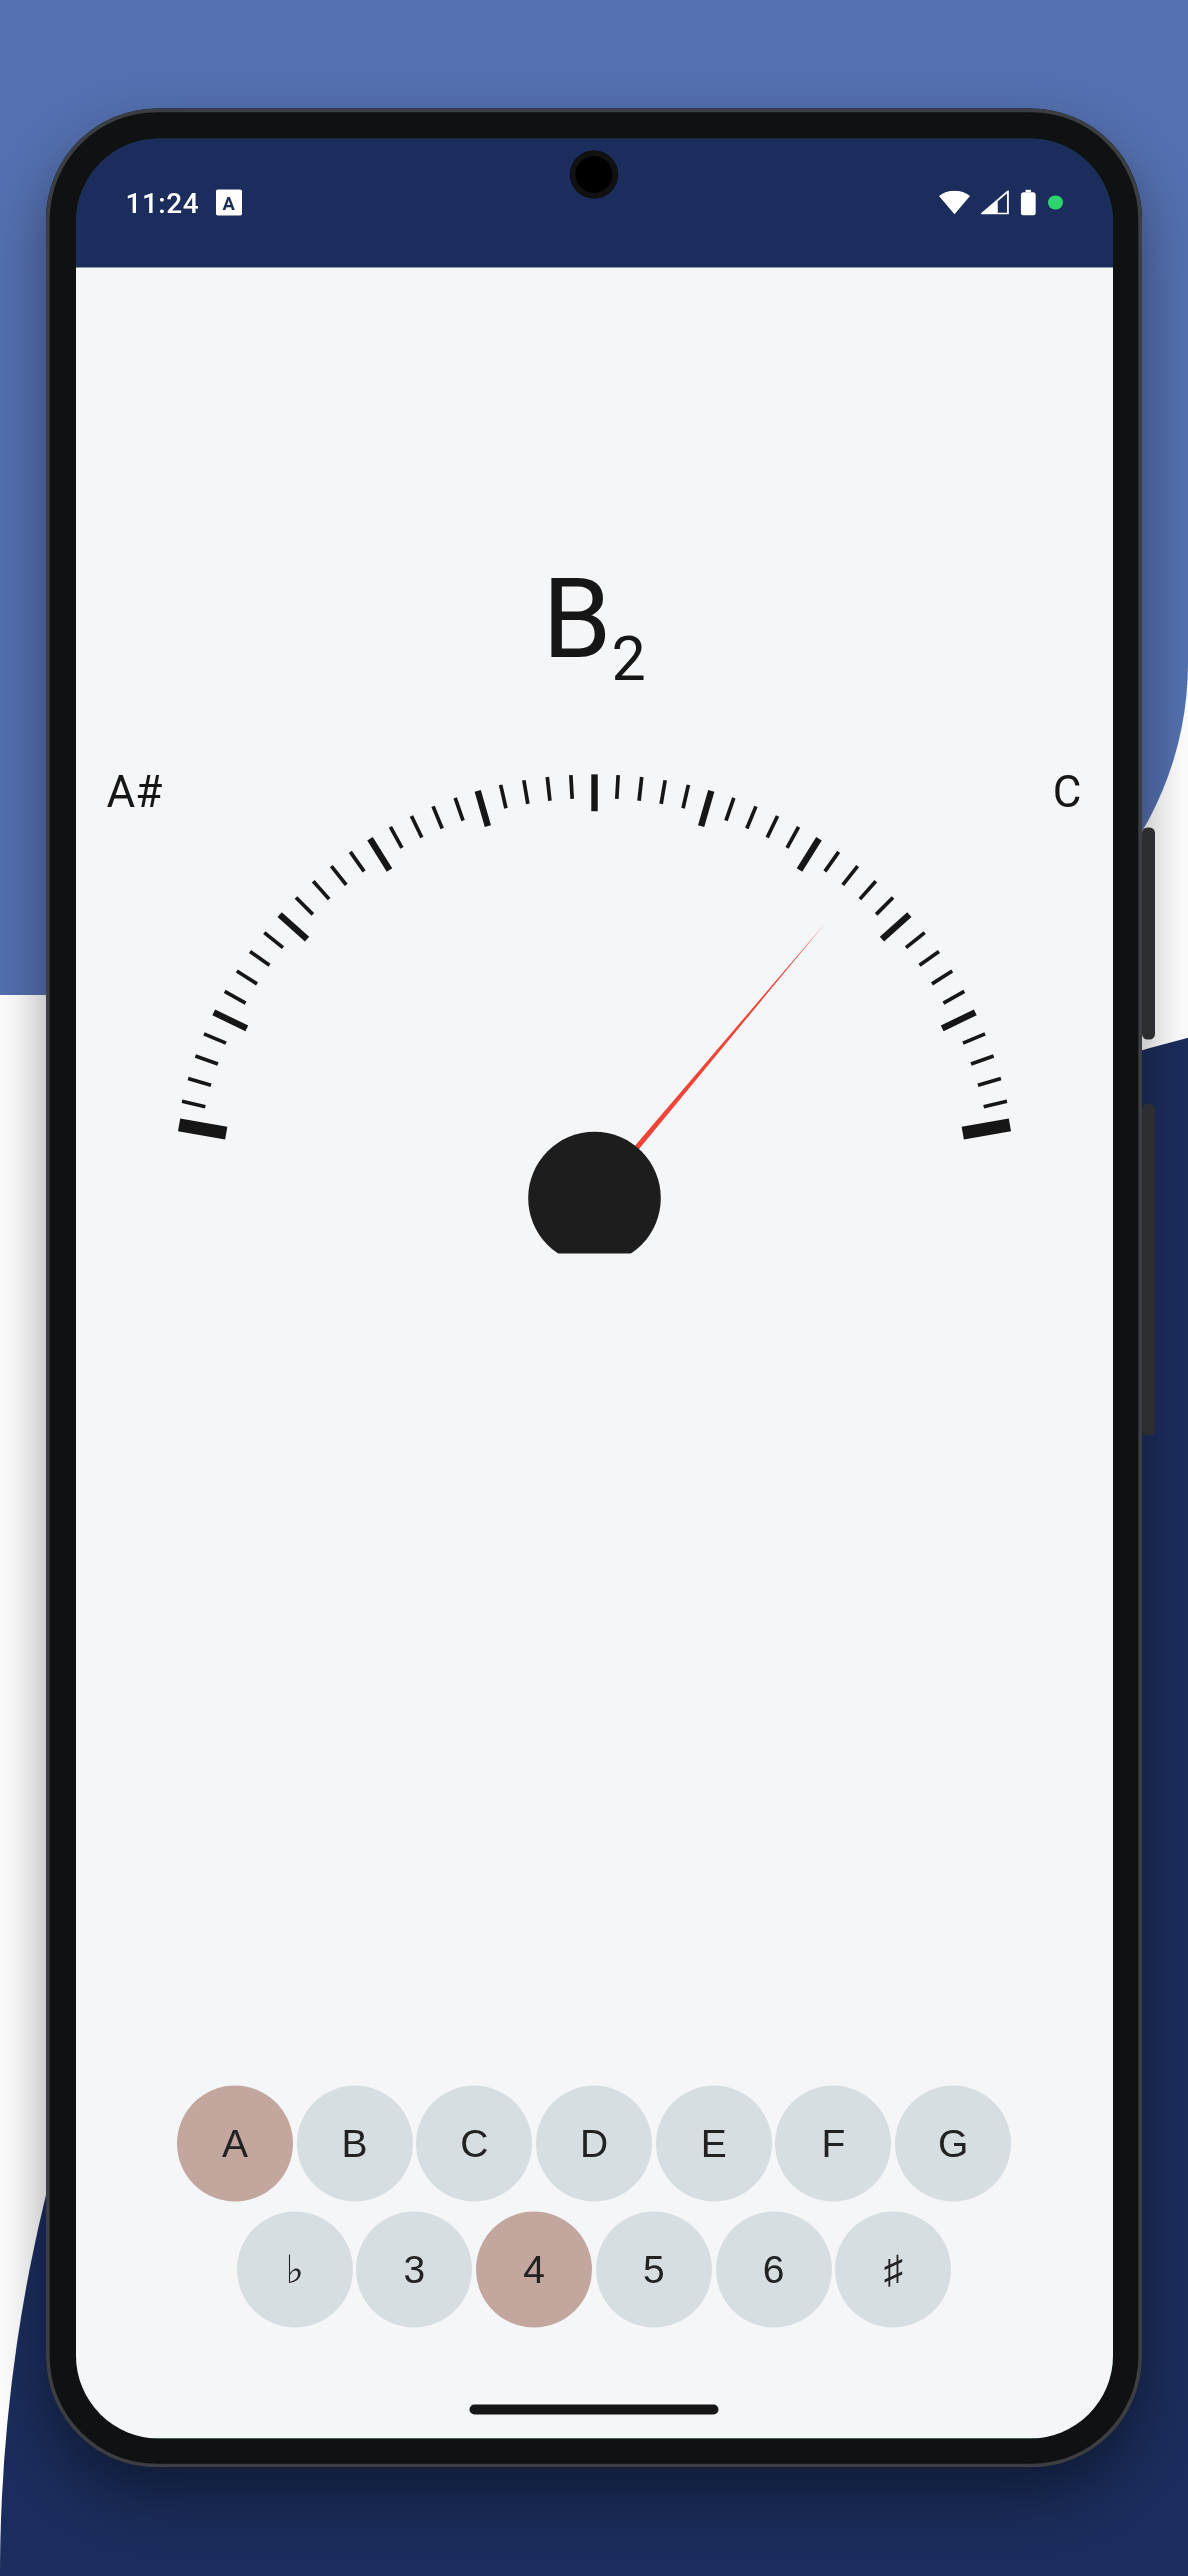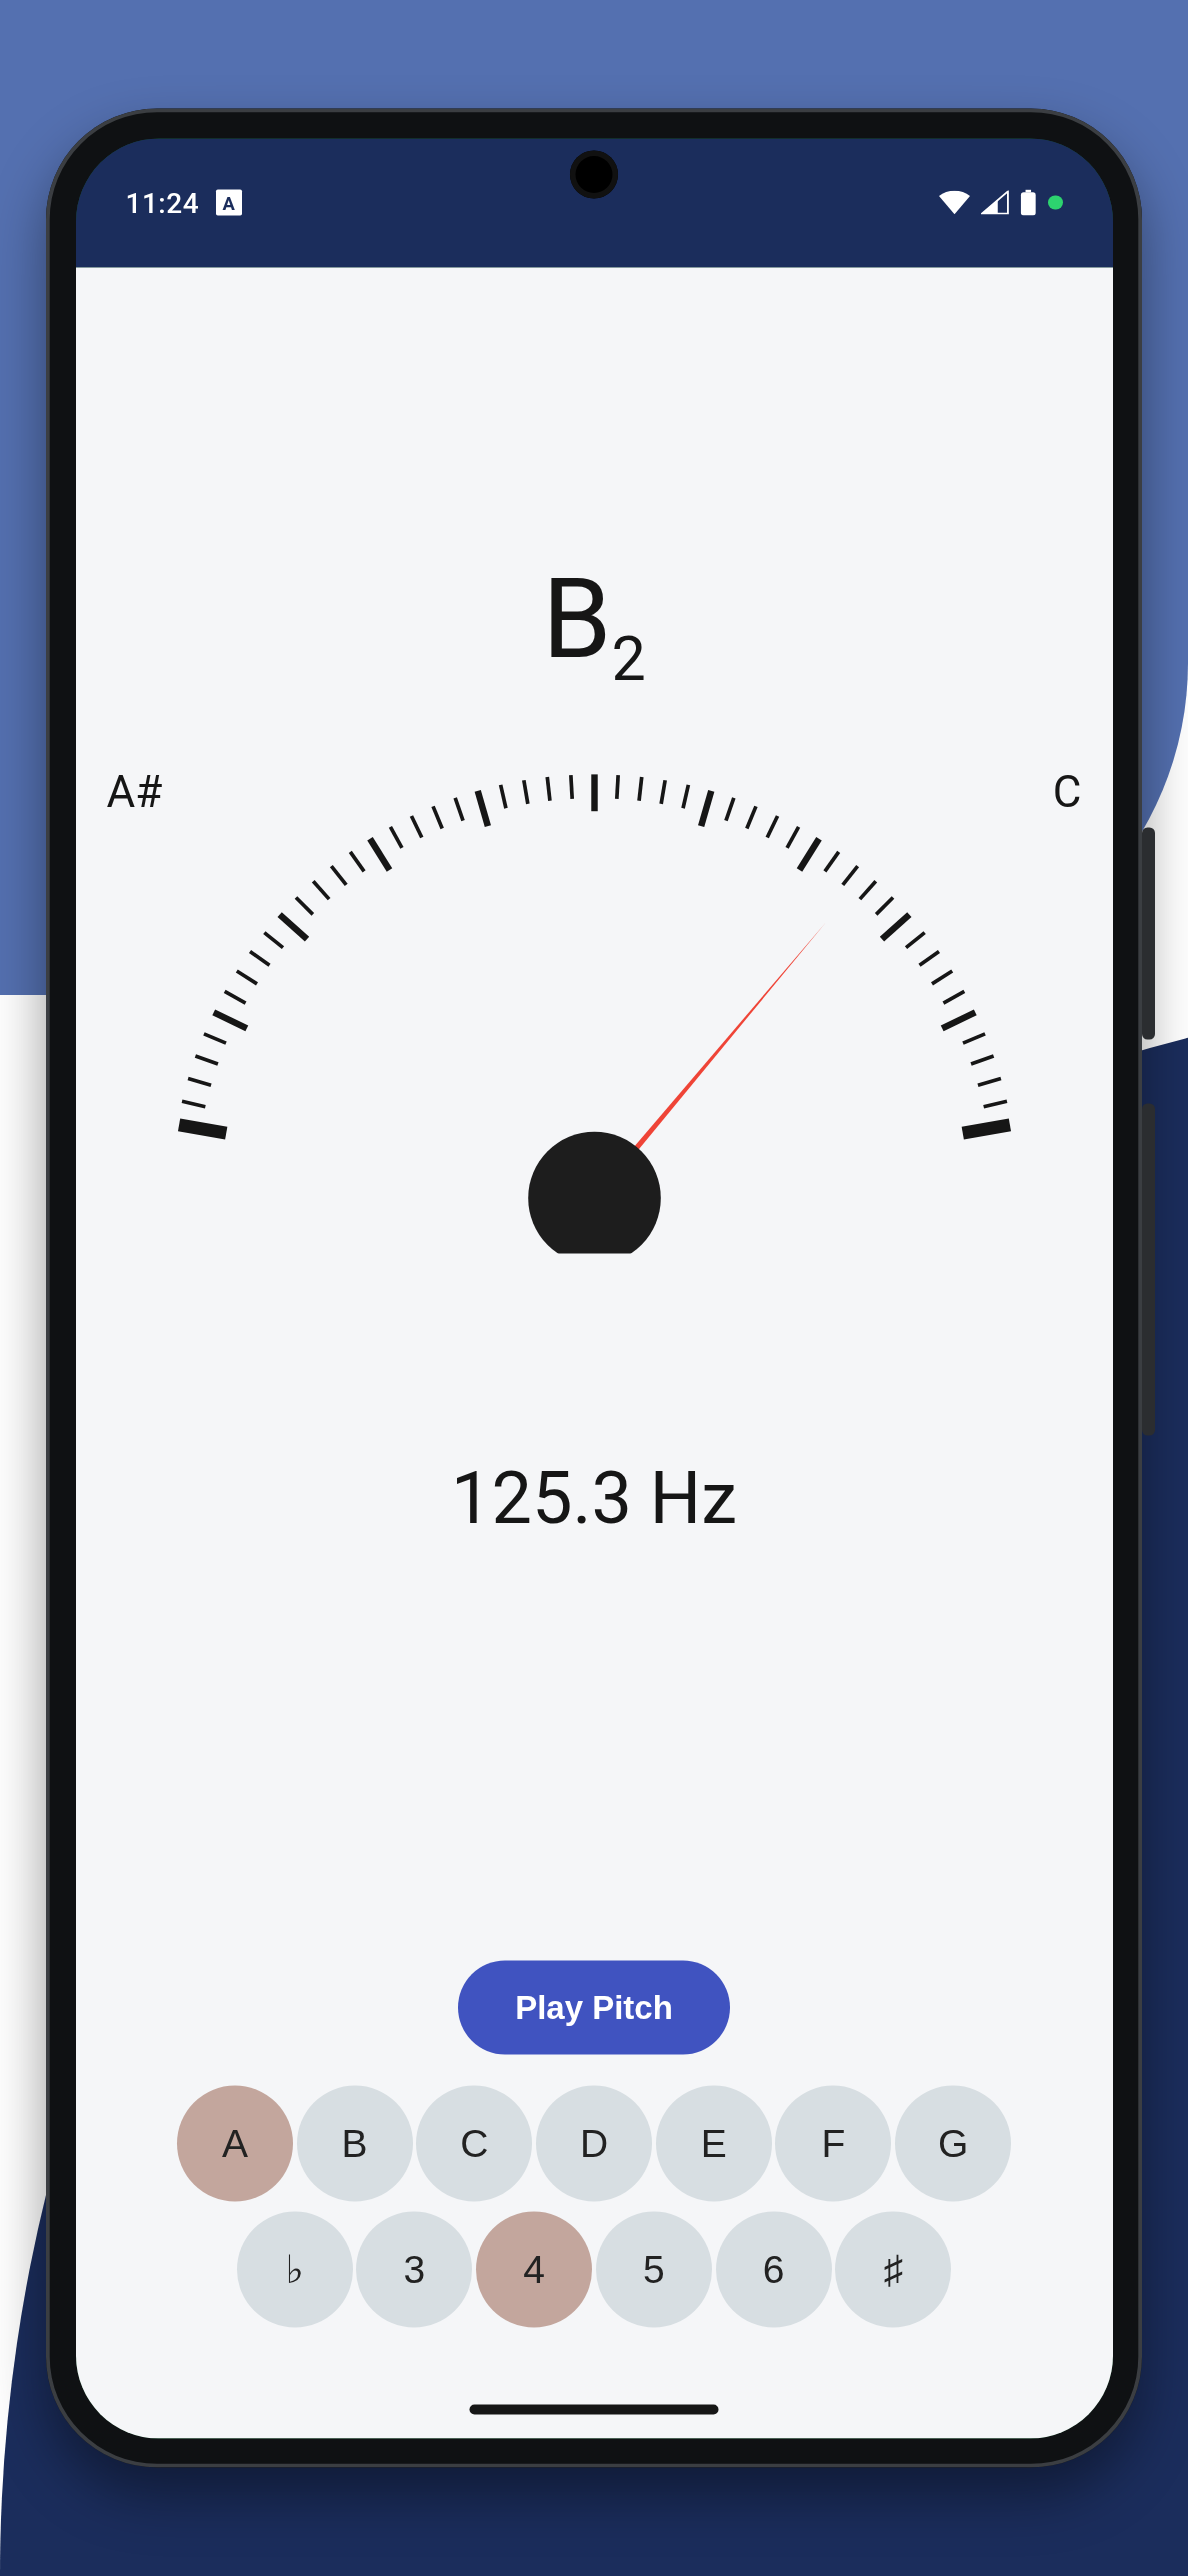--- a/index.html
+++ b/index.html
@@ -279,24 +279,22 @@
             <line x1="924.0570497307103" y1="361.74283023203276" x2="900.0886077894093" y2="371.8182354797874" stroke="#161616" stroke-width="4"></line>
             <line x1="933.3464282821565" y1="385.6922779148824" x2="908.8529345096867" y2="394.4140187283891" stroke="#161616" stroke-width="4"></line>
             <line x1="941.2844282884264" y1="410.1229298522767" x2="916.3422649503849" y2="417.4638077301915" stroke="#161616" stroke-width="4"></line>
             <line x1="947.8462953216538" y1="434.95859974909837" x2="922.5332438469516" y2="440.8957223719754" stroke="#161616" stroke-width="4"></line>
             <line x1="951.0419508795912" y1="460.4691346285459" x2="899.8319477229564" y2="469.49883986722625" stroke="#161616" stroke-width="14"></line>
             <polygon points="750.6871677777503,241.2426671835986 528.4002735280336,501.30343085578676 533.1770255648088,505.3116017280702" fill="#ef4437"></polygon>
             <circle cx="500" cy="540" r="72" fill="#1d1d1d"></circle>
           </svg>
       </div>
 
-      <div class="freq">125.3 Hz</div>
 
       <div class="controls">
-        <button class="play-btn">Play Pitch</button>
         <div class="keys">
           <div class="key-row" id="note-row">
               <button class="key selected">A</button>
               <button class="key">B</button>
               <button class="key">C</button>
               <button class="key">D</button>
               <button class="key">E</button>
               <button class="key">F</button>
               <button class="key">G</button>
             </div>

